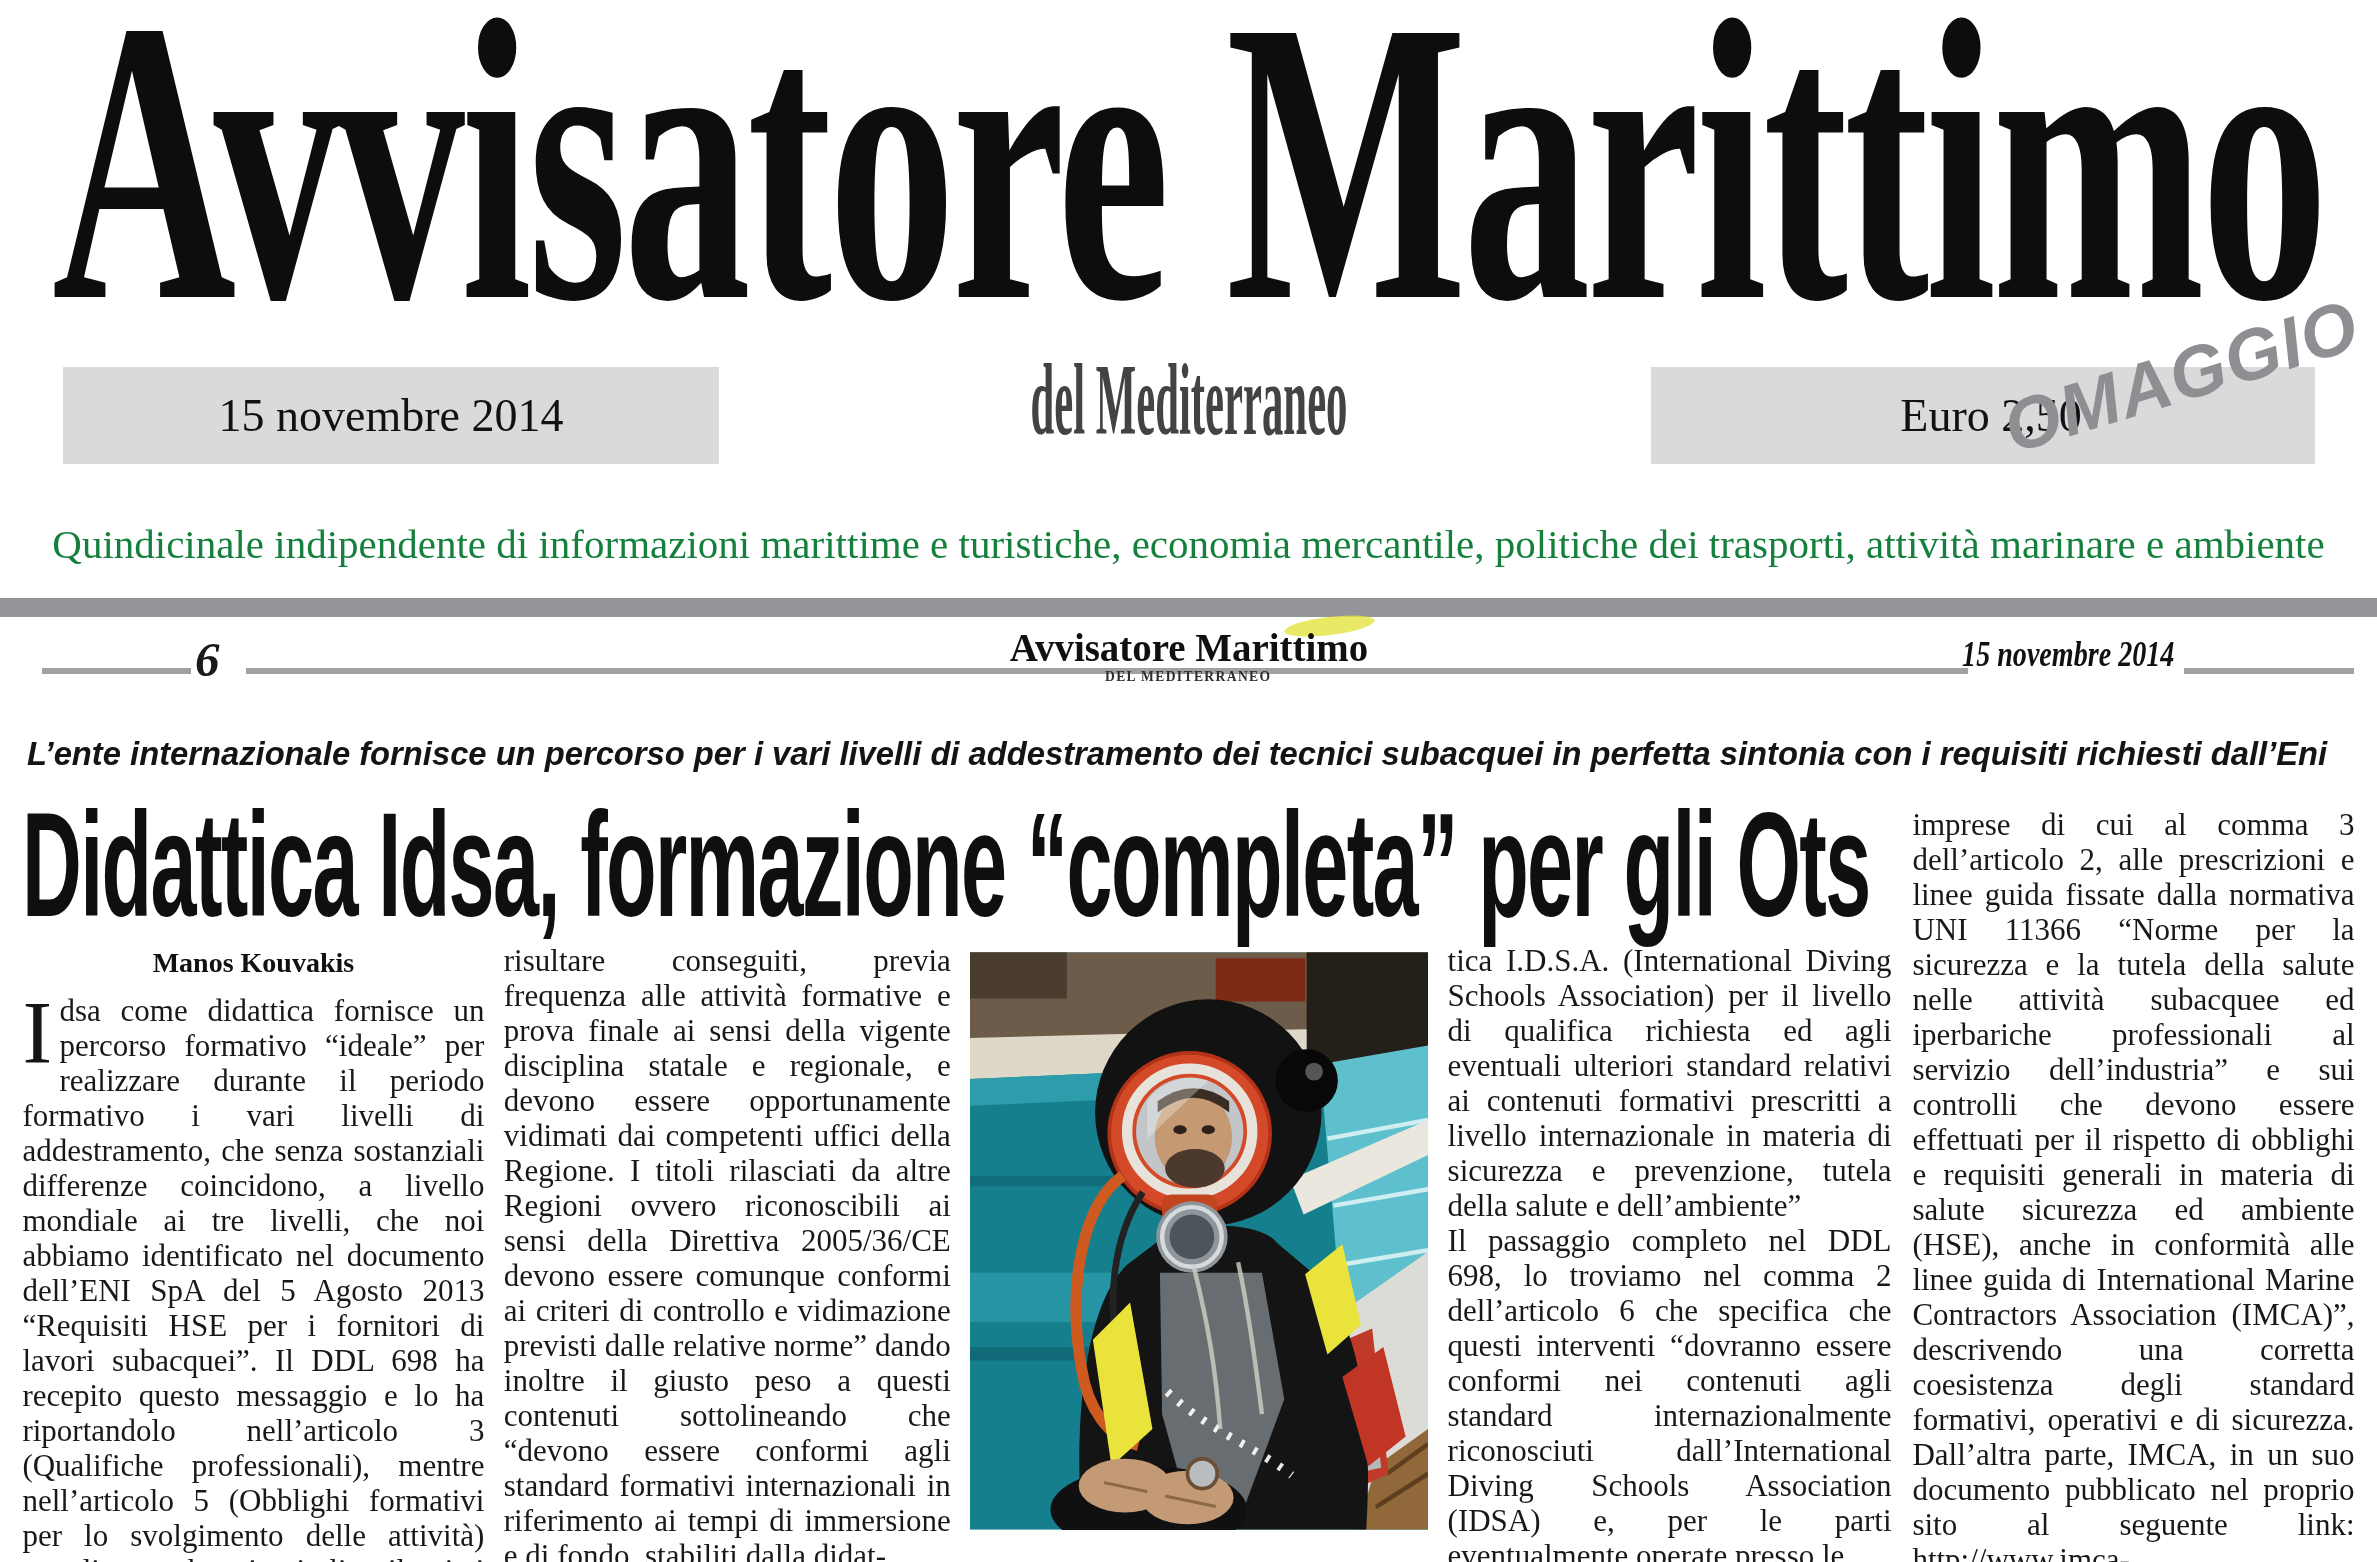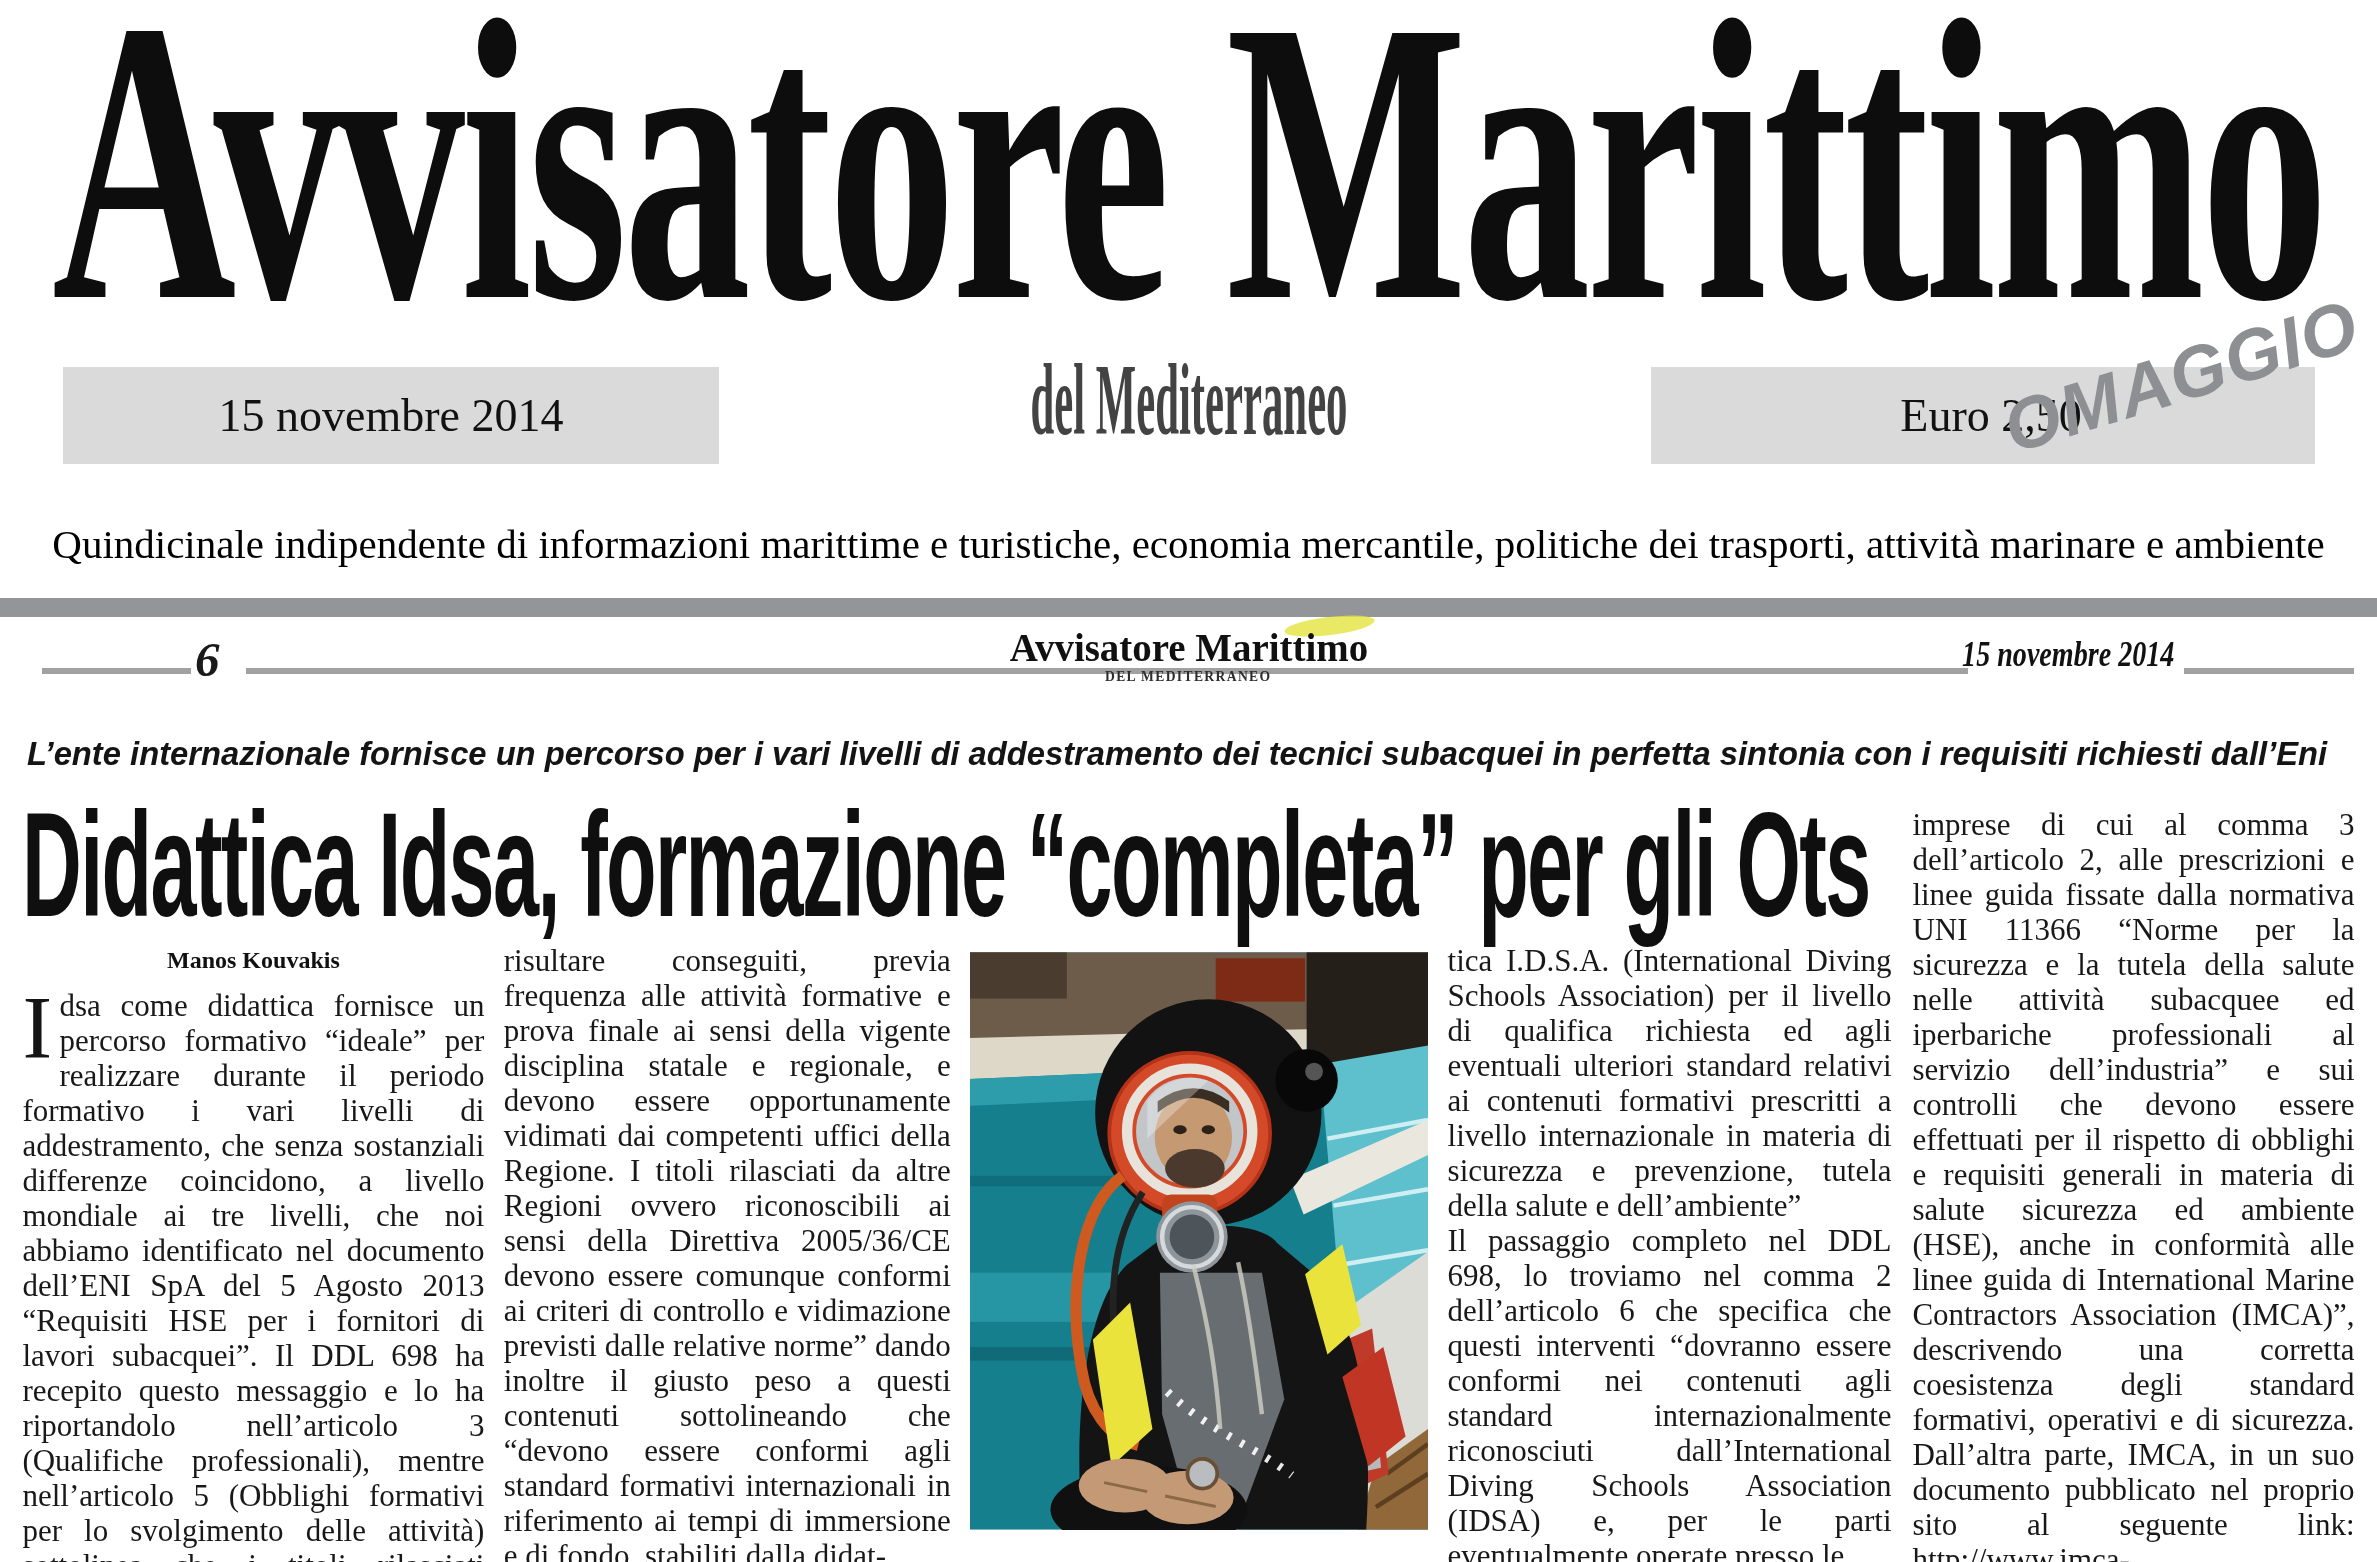--- a/index.html
+++ b/index.html
@@ -35,21 +35,21 @@
   .med-wrap { transform:translateX(-50%); }
   .omaggio {
     position:absolute; right:13.4px; top:13.4px;
     font-family:"Liberation Sans","DejaVu Sans",sans-serif;
     font-weight:bold; font-style:italic; font-size:72px; color:#8d8f92;
     transform:rotate(-17deg); transform-origin:center;
     letter-spacing:0.02em;
   }
 
   
-  .tagline { margin-top:25px; text-align:center; font-size:41px; color:#000000; }
+  .tagline { margin-top:25px; text-align:center; font-size:41px; color:#15803d; }
 
   
   .band { margin-top:30px; height:19.4px; background:#939598; }
 
   
   .page-header { position:relative; height:106px; }
   .rule { position:absolute; top:51px; height:5.2px; background:#a1a1a1; }
   .rule-left   { left:42px;   width:149px; }
   .rule-center { left:246px;  width:1722px; }
   .rule-right  { left:2184px; width:170px; }
@@ -88,21 +88,21 @@
     color:#0f0f0f; transform-origin:top left;
   }
   .cols { display:flex; margin-top:3px; }
   .col { text-align:justify; }
   .col-1 { width:462px; margin-right:19.4px; }
   .col-2 { width:447px; margin-right:19.4px; }
   .col-photo { width:458px; margin-right:19.4px; }
   .col-4 { width:444px; }
   .col-5 { width:447px; margin-left:20px; text-align:justify; padding-top:15px; }
 
-  .byline { text-align:center; font-weight:bold; font-size:24px; margin:4.5px 0 13.4px 0; color:#111; }
+  .byline { text-align:center; font-weight:bold; font-size:28px; margin:4.5px 0 13.4px 0; color:#111; }
   .body-text { font-size:31px; line-height:35px; color:#181818; text-align:justify; }
   .body-text + .body-text { margin-top:0; }
   .dropcap {
     float:left; font-size:89px; line-height:0.82; padding:3px 7.5px 0 0; color:#141414;
   }
   figure.photo { margin-top:9px; width:458px; height:578px; overflow:hidden; }
   figure.photo svg { display:block; }
 </style>
 </head>
 <body>

